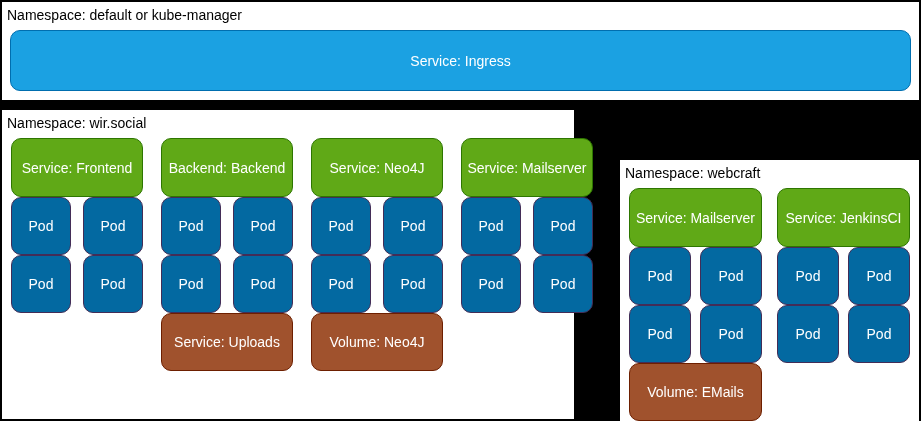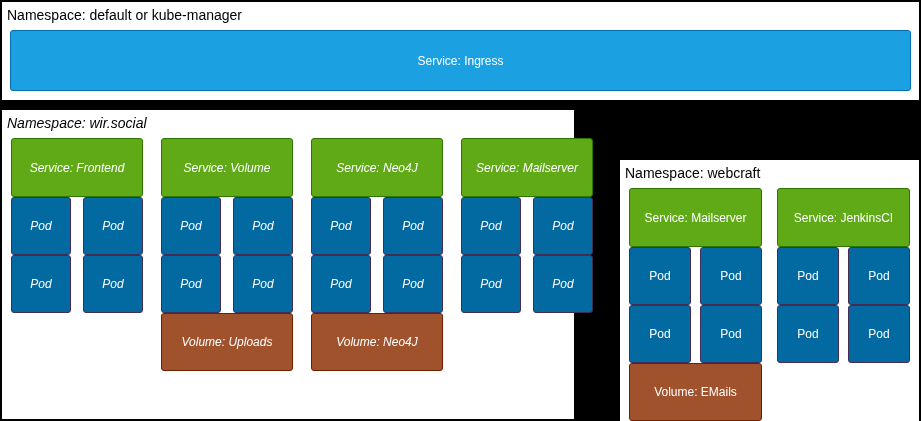--- a/index.html
+++ b/index.html
@@ -12,38 +12,38 @@
     position: relative;
     width: 921px; height: 421px;
     background: #000000;
     overflow: hidden;
   }
   .panel {
     position: absolute;
     background: #ffffff;
   }
   .panel-top   { left: 2px;   top: 2px;   width: 917px; height: 98px; }
-  .panel-left  { left: 2px;   top: 110px; width: 572px; height: 309px; font-style: italic; }
+  .panel-left  { left: 2px;   top: 110px; width: 572px; height: 309px; }
   .panel-right { left: 620px; top: 116px; width: 299px; height: 309px; margin-top: 44px; }
 
   .ns-label {
     position: absolute;
     top: 5px; left: 5px;
     font-size: 14px;
     color: #000000;
     white-space: nowrap;
   }
 
   .node {
     display: flex;
     align-items: center;
     justify-content: center;
     color: #ffffff;
-    font-size: 12px;
-    border-radius: 3px;
+    font-size: 14px;
+    border-radius: 10px;
     box-sizing: border-box;
     white-space: nowrap;
   }
   .ingress {
     position: absolute;
     left: 8px; right: 8px; top: 28px; height: 61px;
     background: #1ba1e2;
     border: 1px solid #006eaf;
   }
   .columns {
@@ -100,30 +100,30 @@
           <div class="node pod">Pod</div>
           <div class="node pod">Pod</div>
         </div>
         <div class="pod-row">
           <div class="node pod">Pod</div>
           <div class="node pod">Pod</div>
         </div>
       </div>
 
       <div class="col">
-        <div class="node service">Service: Volume</div>
+        <div class="node service">Backend: Backend</div>
         <div class="pod-row">
           <div class="node pod">Pod</div>
           <div class="node pod">Pod</div>
         </div>
         <div class="pod-row">
           <div class="node pod">Pod</div>
           <div class="node pod">Pod</div>
         </div>
-        <div class="node volume">Volume: Uploads</div>
+        <div class="node volume">Service: Uploads</div>
       </div>
 
       <div class="col">
         <div class="node service">Service: Neo4J</div>
         <div class="pod-row">
           <div class="node pod">Pod</div>
           <div class="node pod">Pod</div>
         </div>
         <div class="pod-row">
           <div class="node pod">Pod</div>

